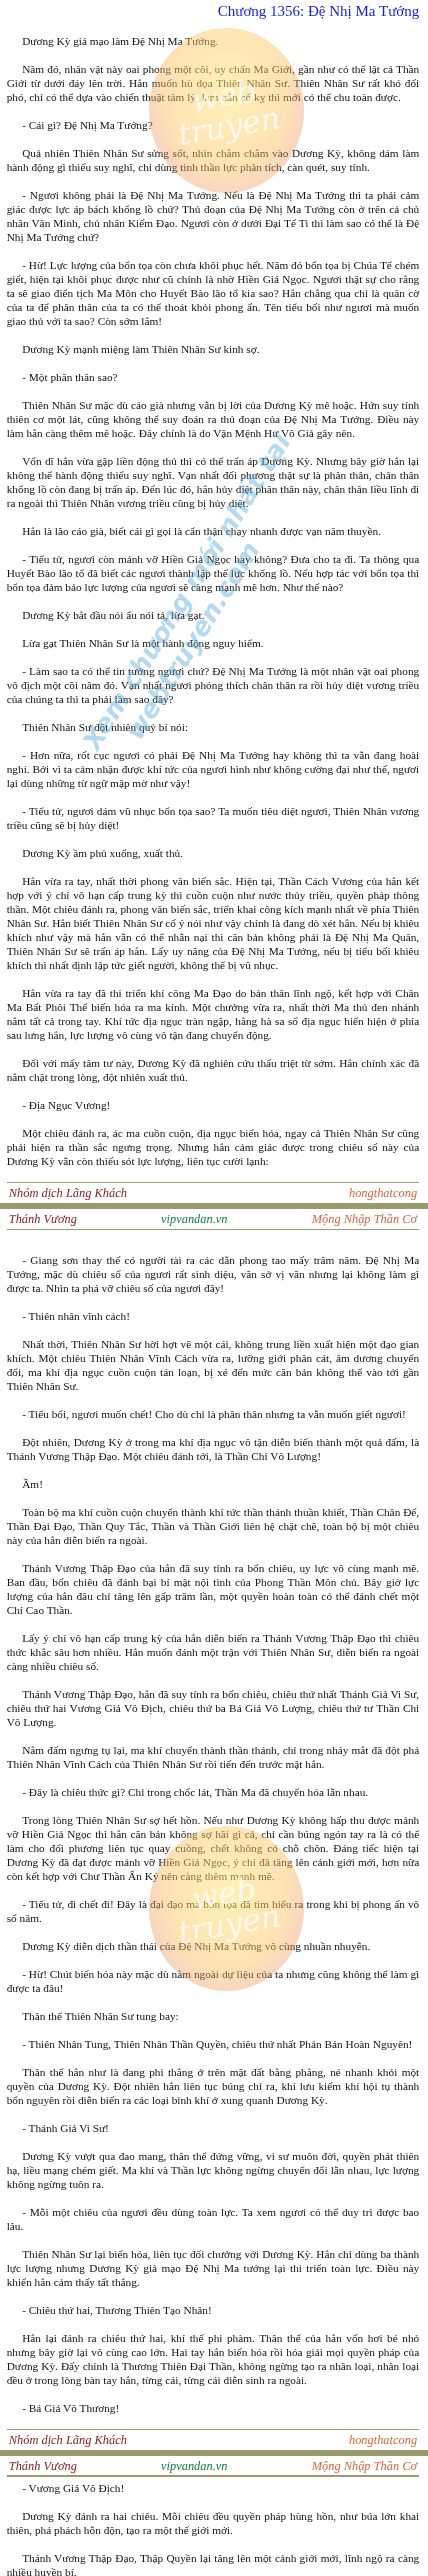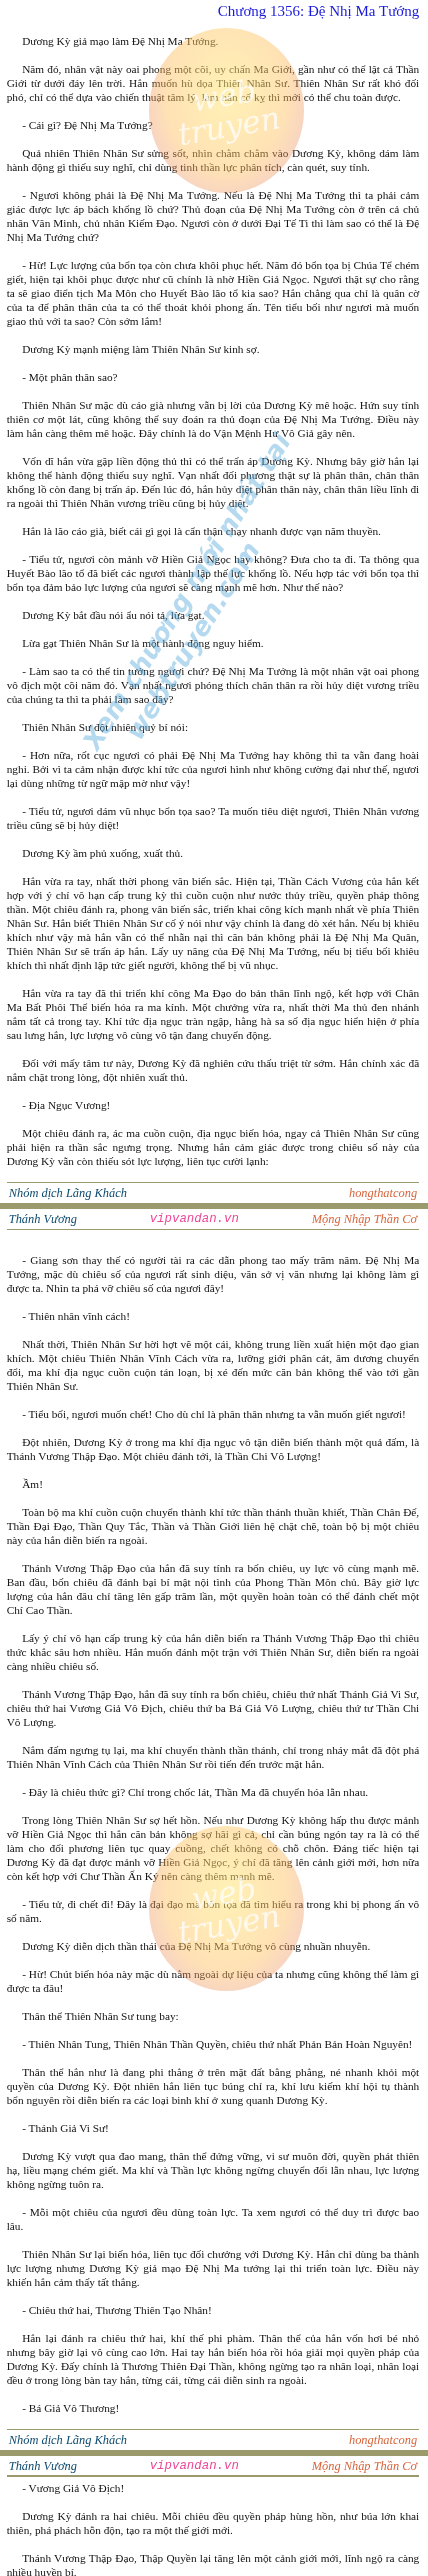--- a/index.html
+++ b/index.html
@@ -31,22 +31,22 @@
   .divider .thin { height: 1.5px; background: #9a9a6c; margin: 0; }
   .divider .row {
     display: flex; justify-content: space-between; align-items: center;
     height: 18.5px; font-style: italic; font-size: 12.4px;
     padding: 0 2.1px 0 2.1px;
   }
   .divider .thick {
     height: 6.2px; background: #9a9a6c;
     margin: 1px -9.8px 1px -6.7px;
   }
-  .c-green { color: #0c4a6e; }
-  .c-gray { color: #ec4899; font-family: Liberation Mono, monospace; }
+  .c-green { color: #7f1d1d; }
+  .c-gray { color: #15803d; }
   .c-orange { color: #d8653b; }
   .watermark-badge {
     position: absolute; width: 155px; height: 165px; border-radius: 50%;
     background: radial-gradient(ellipse at 50% 40%, rgba(255,230,120,0.55) 0%, rgba(255,190,90,0.45) 55%, rgba(230,130,80,0.35) 75%, rgba(255,255,255,0) 78%);
     pointer-events: none; z-index: 2;
     display: flex; align-items: center; justify-content: center;
   }
   .watermark-badge span {
     font-family: "DejaVu Serif", serif; font-style: italic; font-size: 31px;
     color: rgba(255,255,255,0.75); transform: rotate(-10deg); line-height: 31px; text-align: center;

